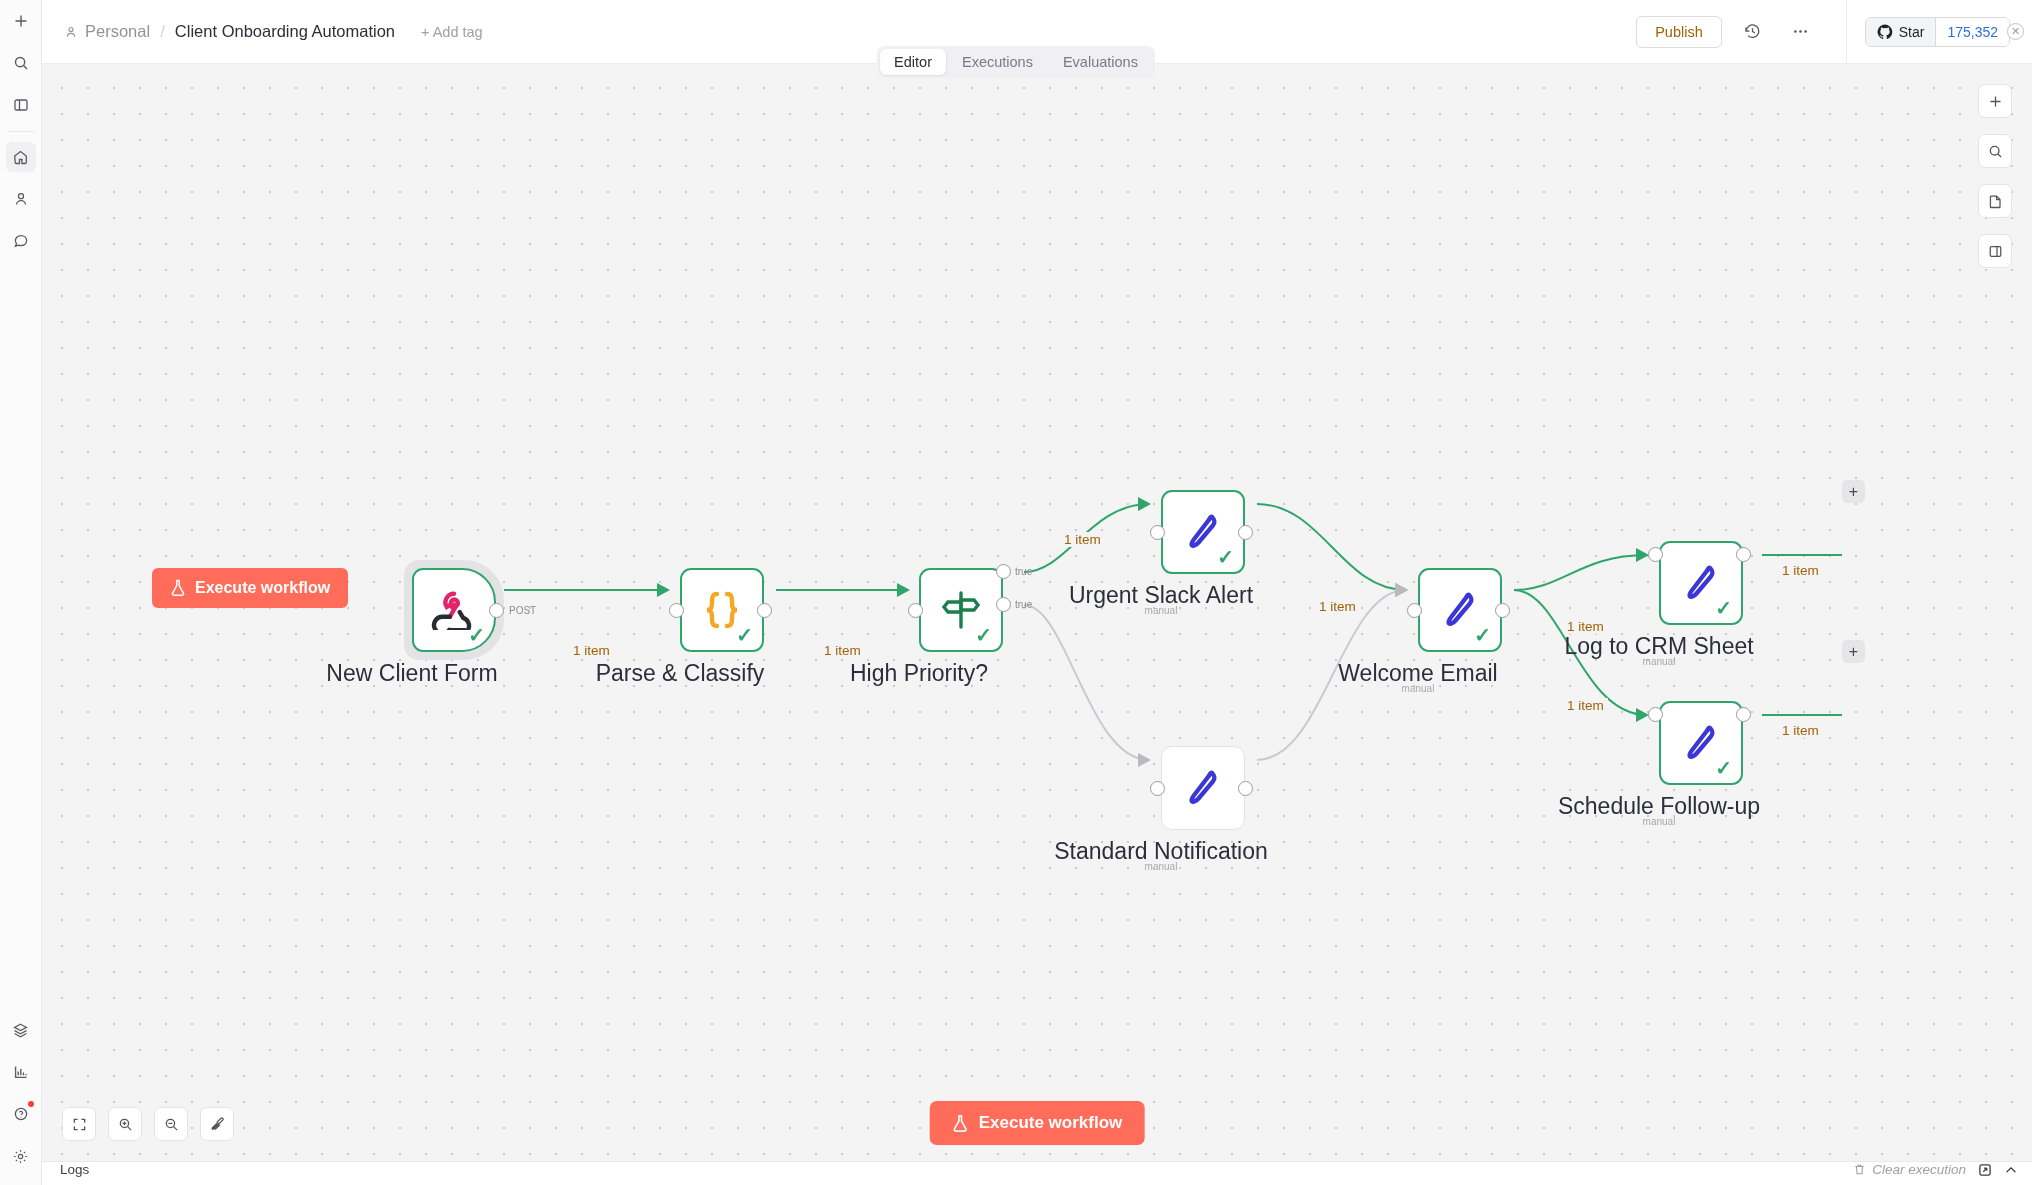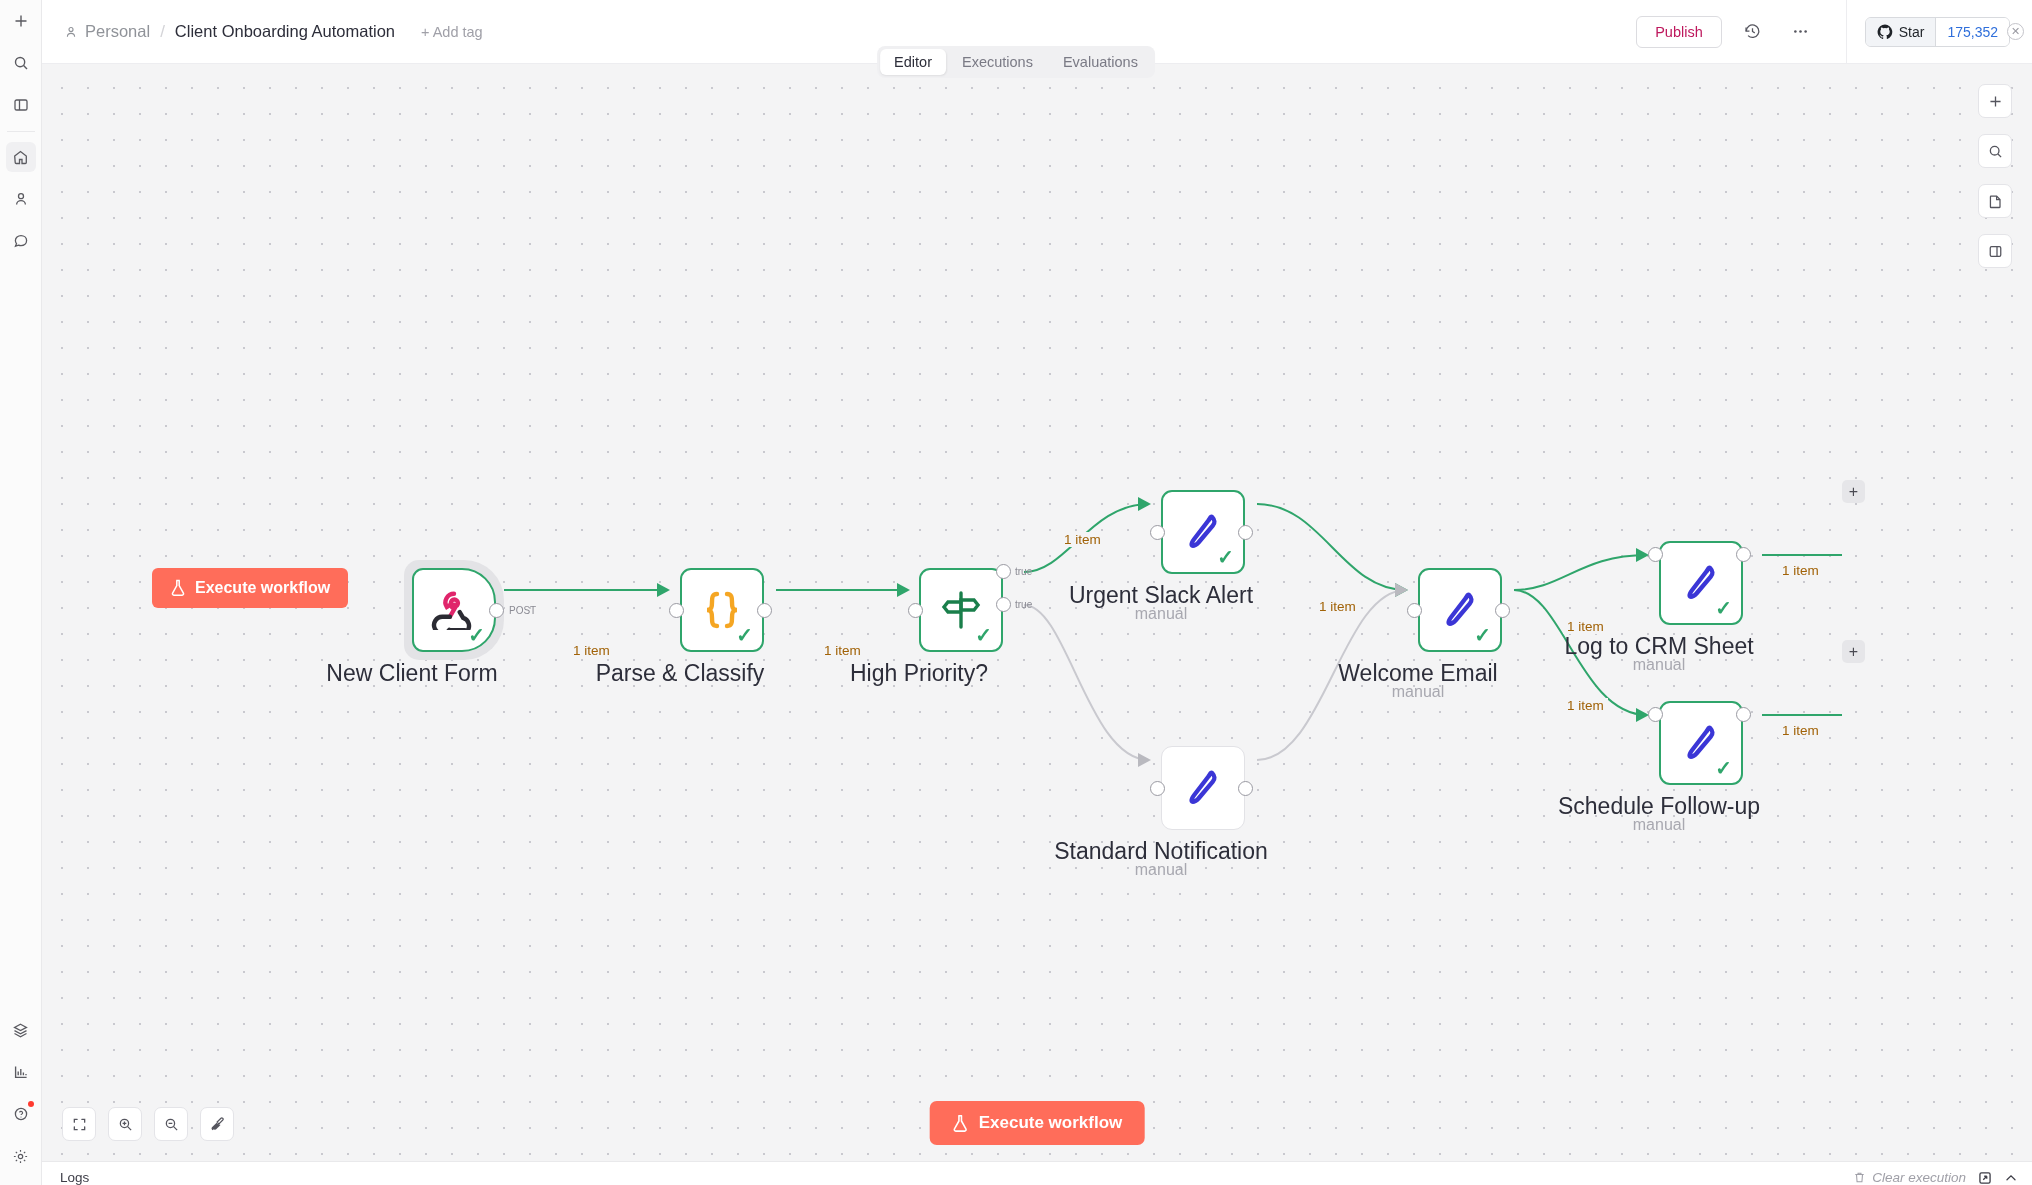--- a/index.html
+++ b/index.html
@@ -50,21 +50,21 @@
   }
   .tab {
     padding: 5px 14px; border-radius: 6px; font-size: 14.5px;
     color: #7a7a85; white-space: nowrap;
   }
   .tab.active { background: #ffffff; color: #2d2e3a; box-shadow: 0 1px 2px rgba(0,0,0,.07); }
 
   .topbar-right { margin-left: auto; display: flex; align-items: center; height: 100%; }
   .publish-btn {
     border: 1px solid #dcdce0; border-radius: 6px; padding: 7px 18px;
-    font-size: 14.5px; color: #be185d; background: #fff;
+    font-size: 14.5px; color: #a16207; background: #fff;
   }
   .icon-btn {
     width: 34px; height: 34px; display: flex; align-items: center; justify-content: center;
     color: #55555e; margin-left: 14px;
   }
   .topbar-div { width: 1px; height: 64px; background: #ededf0; margin-left: 22px; }
 
   .gh-wrap { position: relative; padding: 0 22px 0 18px; display: flex; align-items: center; }
   .gh-badge { display: flex; height: 30px; border: 1px solid #d8dade; border-radius: 6px; overflow: hidden; }
   .gh-left {
@@ -109,21 +109,21 @@
   .node-check {
     position: absolute; right: 9px; bottom: 5px; color: #2fa56b;
     font-size: 20px; line-height: 1; font-weight: 700;
   }
   .node-label {
     position: absolute; top: 92px; left: 50%; transform: translateX(-50%);
     font-size: 23px; color: #2d2e3a; white-space: nowrap; text-align: center;
   }
   .node-sub {
     position: absolute; top: 115px; left: 50%; transform: translateX(-50%);
-    font-size: 16px; color: #a8a8b0; white-space: nowrap;
+    font-size: 10px; color: #a8a8b0; white-space: nowrap;
   }
   .port {
     position: absolute; width: 15px; height: 15px; border-radius: 50%;
     background: #ffffff; border: 1.6px solid #9a9aa2;
   }
   .port-lbl { position: absolute; font-size: 10px; color: #8a8a93; white-space: nowrap; }
 
   .edge-lbl {
     position: absolute; font-size: 13.5px; color: #a16207;
     background: #f4f4f5; padding: 0 4px; white-space: nowrap;
@@ -159,21 +159,21 @@
     position: absolute; left: 50%; transform: translateX(-50%); bottom: 16px;
     background: #ff6d5a; color: #fff; border-radius: 7px;
     padding: 12px 22px; font-size: 17px; font-weight: 700;
     display: flex; align-items: center; gap: 10px;
   }
 
   
   #logsbar {
     position: absolute; left: 42px; right: 0; bottom: 0; height: 24px;
     background: #ffffff; border-top: 1px solid #e9e9eb;
-    display: flex; align-items: flex-end; padding: 0 14px 0 18px;
+    display: flex; align-items: flex-start; padding: 0 14px 0 18px;
   }
   .logs-title { font-size: 13.5px; color: #3d3d47; }
   .logs-right { margin-left: auto; display: flex; align-items: center; gap: 12px; font-style: italic; }
   .clear-exec { display: flex; align-items: center; gap: 6px; font-size: 13.5px; color: #a0a0a8; }
   .logs-ic { color: #3d3d47; display: flex; align-items: center; }
 </style>
 </head>
 <body>
 
 <div id="app">

